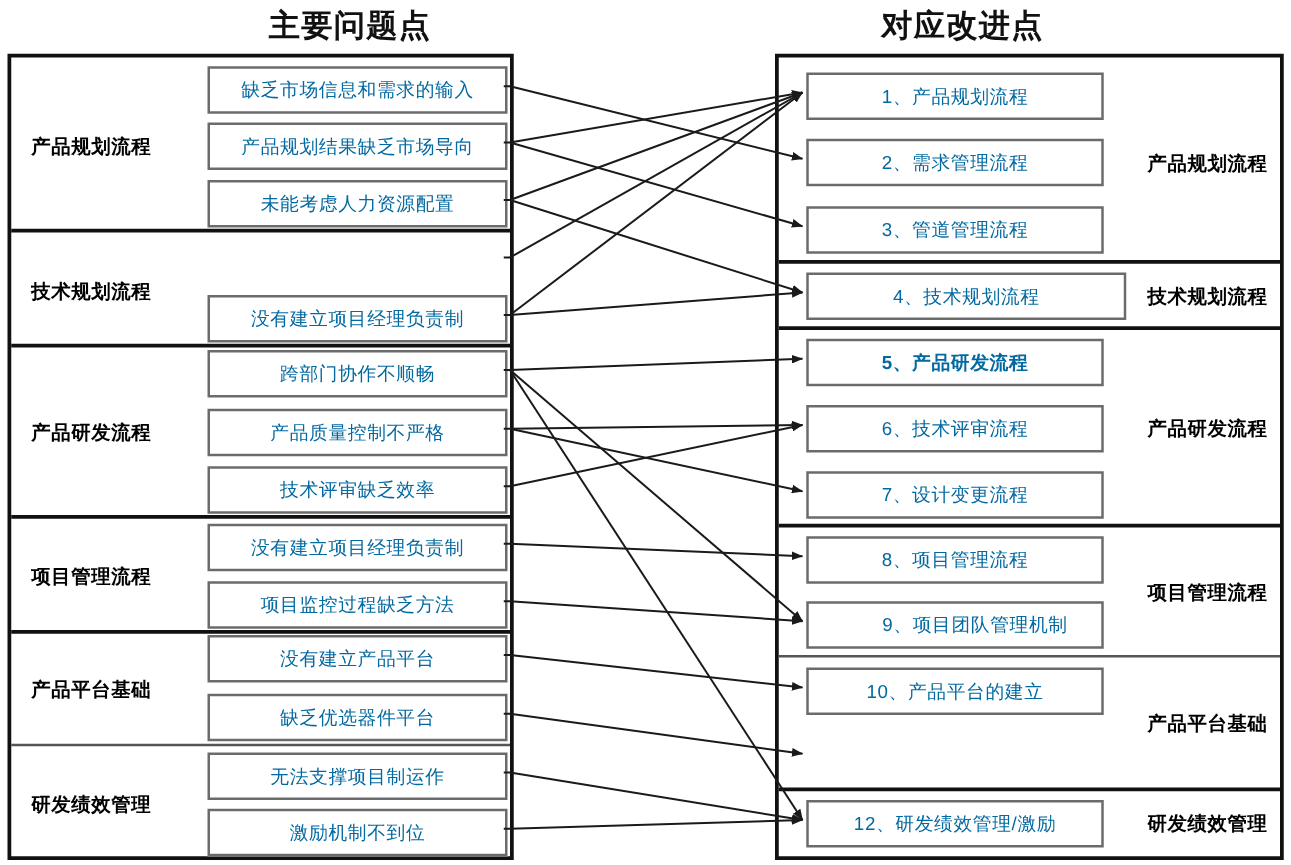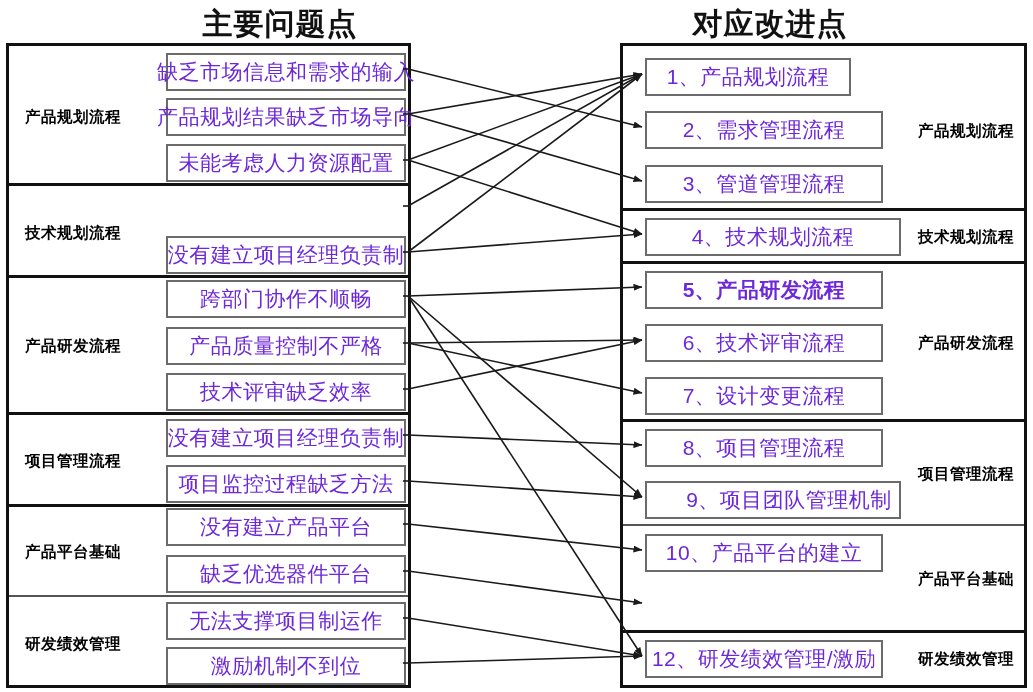--- a/index.html
+++ b/index.html
@@ -11,21 +11,21 @@
     position:relative;
     width:1033px;
     height:692px;
     overflow:hidden;
     background:#ffffff;
   }
 
   
   .col-title{
     position:absolute;
-    font-size:30px;
+    font-size:25px;
     font-weight:700;
     letter-spacing:1px;
     color:#111111;
     white-space:nowrap;
     text-align:center;
   }
   #title-left{ left:150px; top:4px; width:260px; }
   #title-right{ left:640px; top:4px; width:260px; }
 
   
@@ -62,22 +62,22 @@
 
   
   .itembox{
     position:absolute;
     box-sizing:border-box;
     border:2px solid #6b6b6b;
     background:#ffffff;
     display:flex;
     align-items:center;
     justify-content:center;
-    font-size:21px;
-    color:#6d28d9;
+    font-size:15px;
+    color:#0369a1;
     letter-spacing:.5px;
     white-space:nowrap;
   }
   .itembox.left{ left:157px; width:240px; height:38px; }
   .itembox.right{ left:22px; width:238px; height:38px; }
 
   
   #links{
     position:absolute;
     left:0; top:0;
@@ -121,32 +121,32 @@
       <div class="itembox left" style="top: 556px; left: 157px; width: 240px;">无法支撑项目制运作</div>
       <div class="itembox left" style="top: 601px; left: 157px; width: 240px;">激励机制不到位</div>
     </div>
   <div class="panel" id="panel-right">
       <div class="grouprule" style="top: 162px;"></div>
       <div class="grouprule" style="top: 215px;"></div>
       <div class="grouprule" style="top: 373px;"></div>
       <div class="grouprule thin" style="top: 478px;"></div>
       <div class="grouprule" style="top: 584px;"></div>
       <div class="grouplabel right" style="top: 75px;">产品规划流程</div>
-      <div class="itembox right" style="top: 12px; left: 22px; width: 206px;">1、产品规划流程</div>
+      <div class="itembox right" style="top: 12px; left: 22px; width: 238px;">1、产品规划流程</div>
       <div class="itembox right" style="top: 65px; left: 22px; width: 238px;">2、需求管理流程</div>
       <div class="itembox right" style="top: 119px; left: 22px; width: 238px;">3、管道管理流程</div>
       <div class="grouplabel right" style="top: 181px;">技术规划流程</div>
       <div class="itembox right" style="top: 172px; left: 22px; width: 256px;">4、技术规划流程</div>
       <div class="grouplabel right" style="top: 287px;">产品研发流程</div>
       <div class="itembox right" style="top: 225px; left: 22px; width: 238px; font-weight: bold;">5、产品研发流程</div>
       <div class="itembox right" style="top: 278px; left: 22px; width: 238px;">6、技术评审流程</div>
       <div class="itembox right" style="top: 331px; left: 22px; width: 238px;">7、设计变更流程</div>
       <div class="grouplabel right" style="top: 418px;">项目管理流程</div>
       <div class="itembox right" style="top: 383px; left: 22px; width: 238px;">8、项目管理流程</div>
-      <div class="itembox right" style="top: 435px; left: 22px; width: 256px; padding-left: 32px;">9、项目团队管理机制</div>
+      <div class="itembox right" style="top: 435px; left: 22px; width: 238px; padding-left: 32px;">9、项目团队管理机制</div>
       <div class="grouplabel right" style="top: 523px;">产品平台基础</div>
       <div class="itembox right" style="top: 488px; left: 22px; width: 238px;">10、产品平台的建立</div>
       <div class="grouplabel right" style="top: 603px;">研发绩效管理</div>
       <div class="itembox right" style="top: 594px; left: 22px; width: 238px;">12、研发绩效管理/激励</div>
     </div>
 
   <svg id="links">
     <defs>
       <marker id="arrowhead" markerWidth="9" markerHeight="7" refX="8.5" refY="3.5" orient="auto" markerUnits="userSpaceOnUse">
         <polygon points="0 0, 9 3.5, 0 7" fill="#1a1a1a"></polygon>

